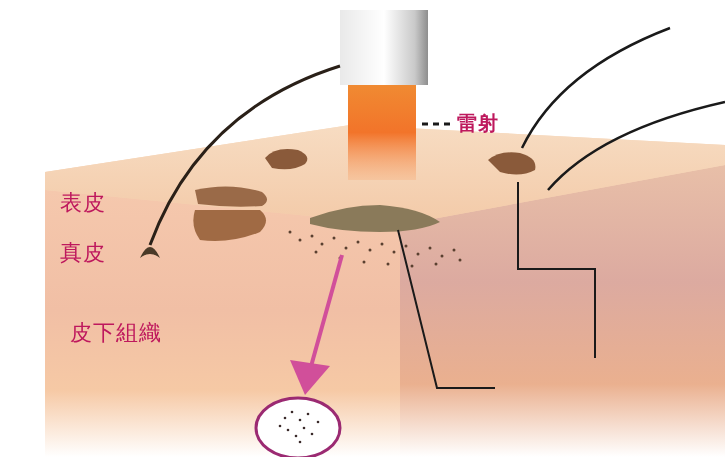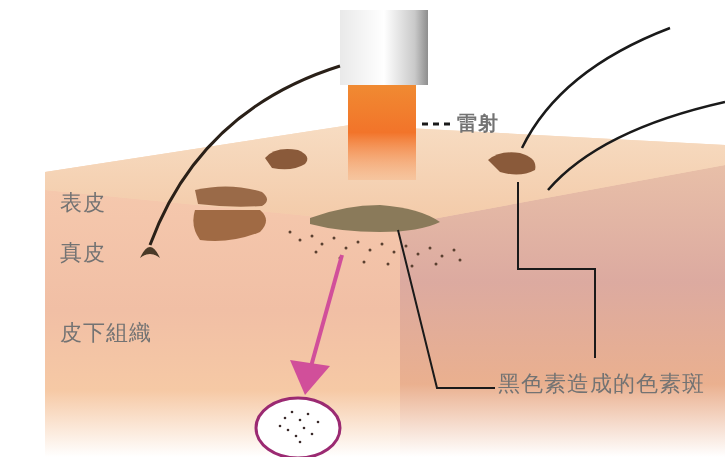--- a/index.html
+++ b/index.html
@@ -1,23 +1,23 @@
 <!DOCTYPE html>
 <html><head>
 <meta charset="utf-8">
 <style>
   html,body{margin:0;padding:0;background:#fff;}
   body{width:725px;height:457px;overflow:hidden;position:relative;font-family:"DejaVu Sans",sans-serif;}
   .stage{position:absolute;left:0;top:0;width:725px;height:457px;}
   svg{position:absolute;left:0;top:0;}
-  .label{position:absolute;color:#737373;font-size:22px;white-space:nowrap;letter-spacing:1px;}
+  .label{position:absolute;color:#be185d;font-size:22px;white-space:nowrap;letter-spacing:1px;}
   .label-laser{left:457px;top:110px;font-size:20px;font-weight:bold;}
   .label-epi{left:60px;top:188px;font-family:Liberation Serif, serif;}
   .label-derm{left:60px;top:238px;}
-  .label-sub{left:60px;top:318px;font-family:Liberation Serif, serif;}
+  .label-sub{left:70px;top:318px;font-family:Liberation Serif, serif;}
   .label-pig{left:498px;top:368px;line-height:32px;font-size:22px;white-space:normal;width:210px;}
 </style>
 </head>
 <body>
 
 <div class="stage">
   <svg width="725" height="457" viewBox="0 0 725 457">
     <defs>
       <linearGradient id="topG" x1="0" y1="0" x2="0" y2="1">
         <stop offset="0" stop-color="#f7dcc2"></stop>
@@ -129,14 +129,13 @@
         <circle cx="280" cy="426" r="1.3"></circle>
           <circle cx="300" cy="442" r="1.3"></circle>
       </g>
     </g>
   </svg>
 
   <div class="label label-laser">雷射</div>
   <div class="label label-epi">表皮</div>
   <div class="label label-derm">真皮</div>
   <div class="label label-sub">皮下組織</div>
-  <div class="label label-pig">黑色素造成的色素斑</div>
 </div>
 
 </body></html>

